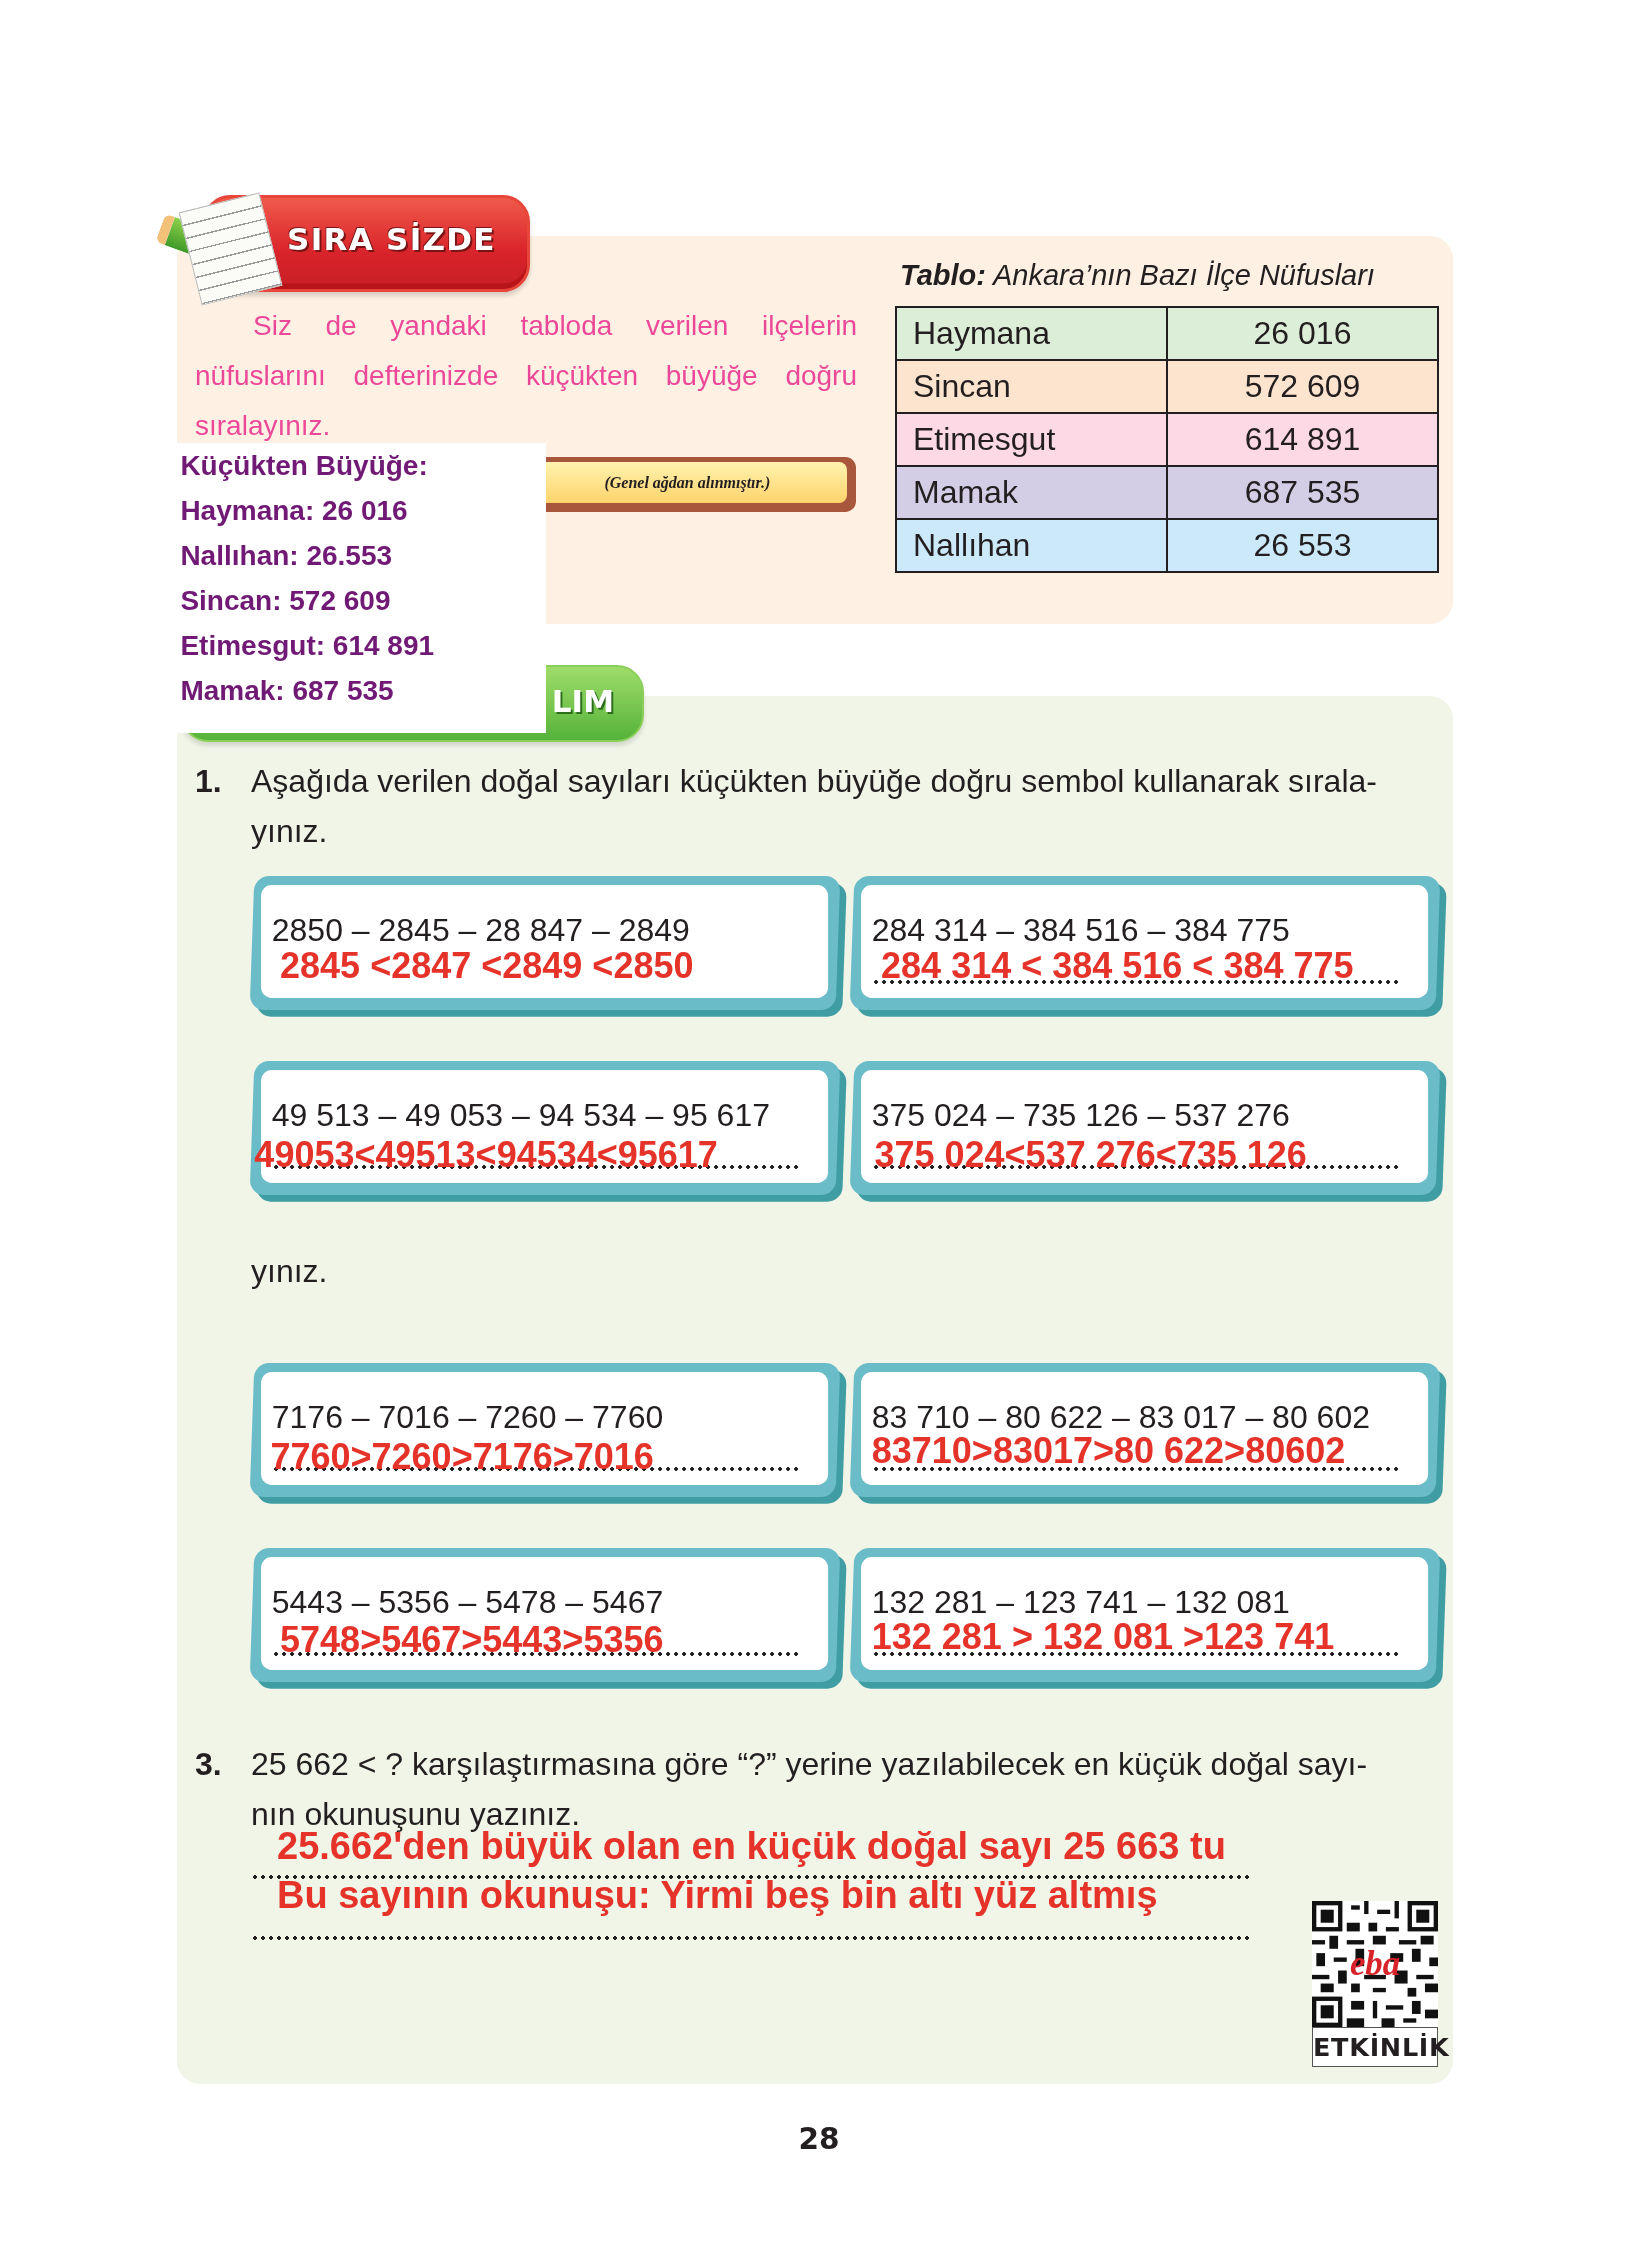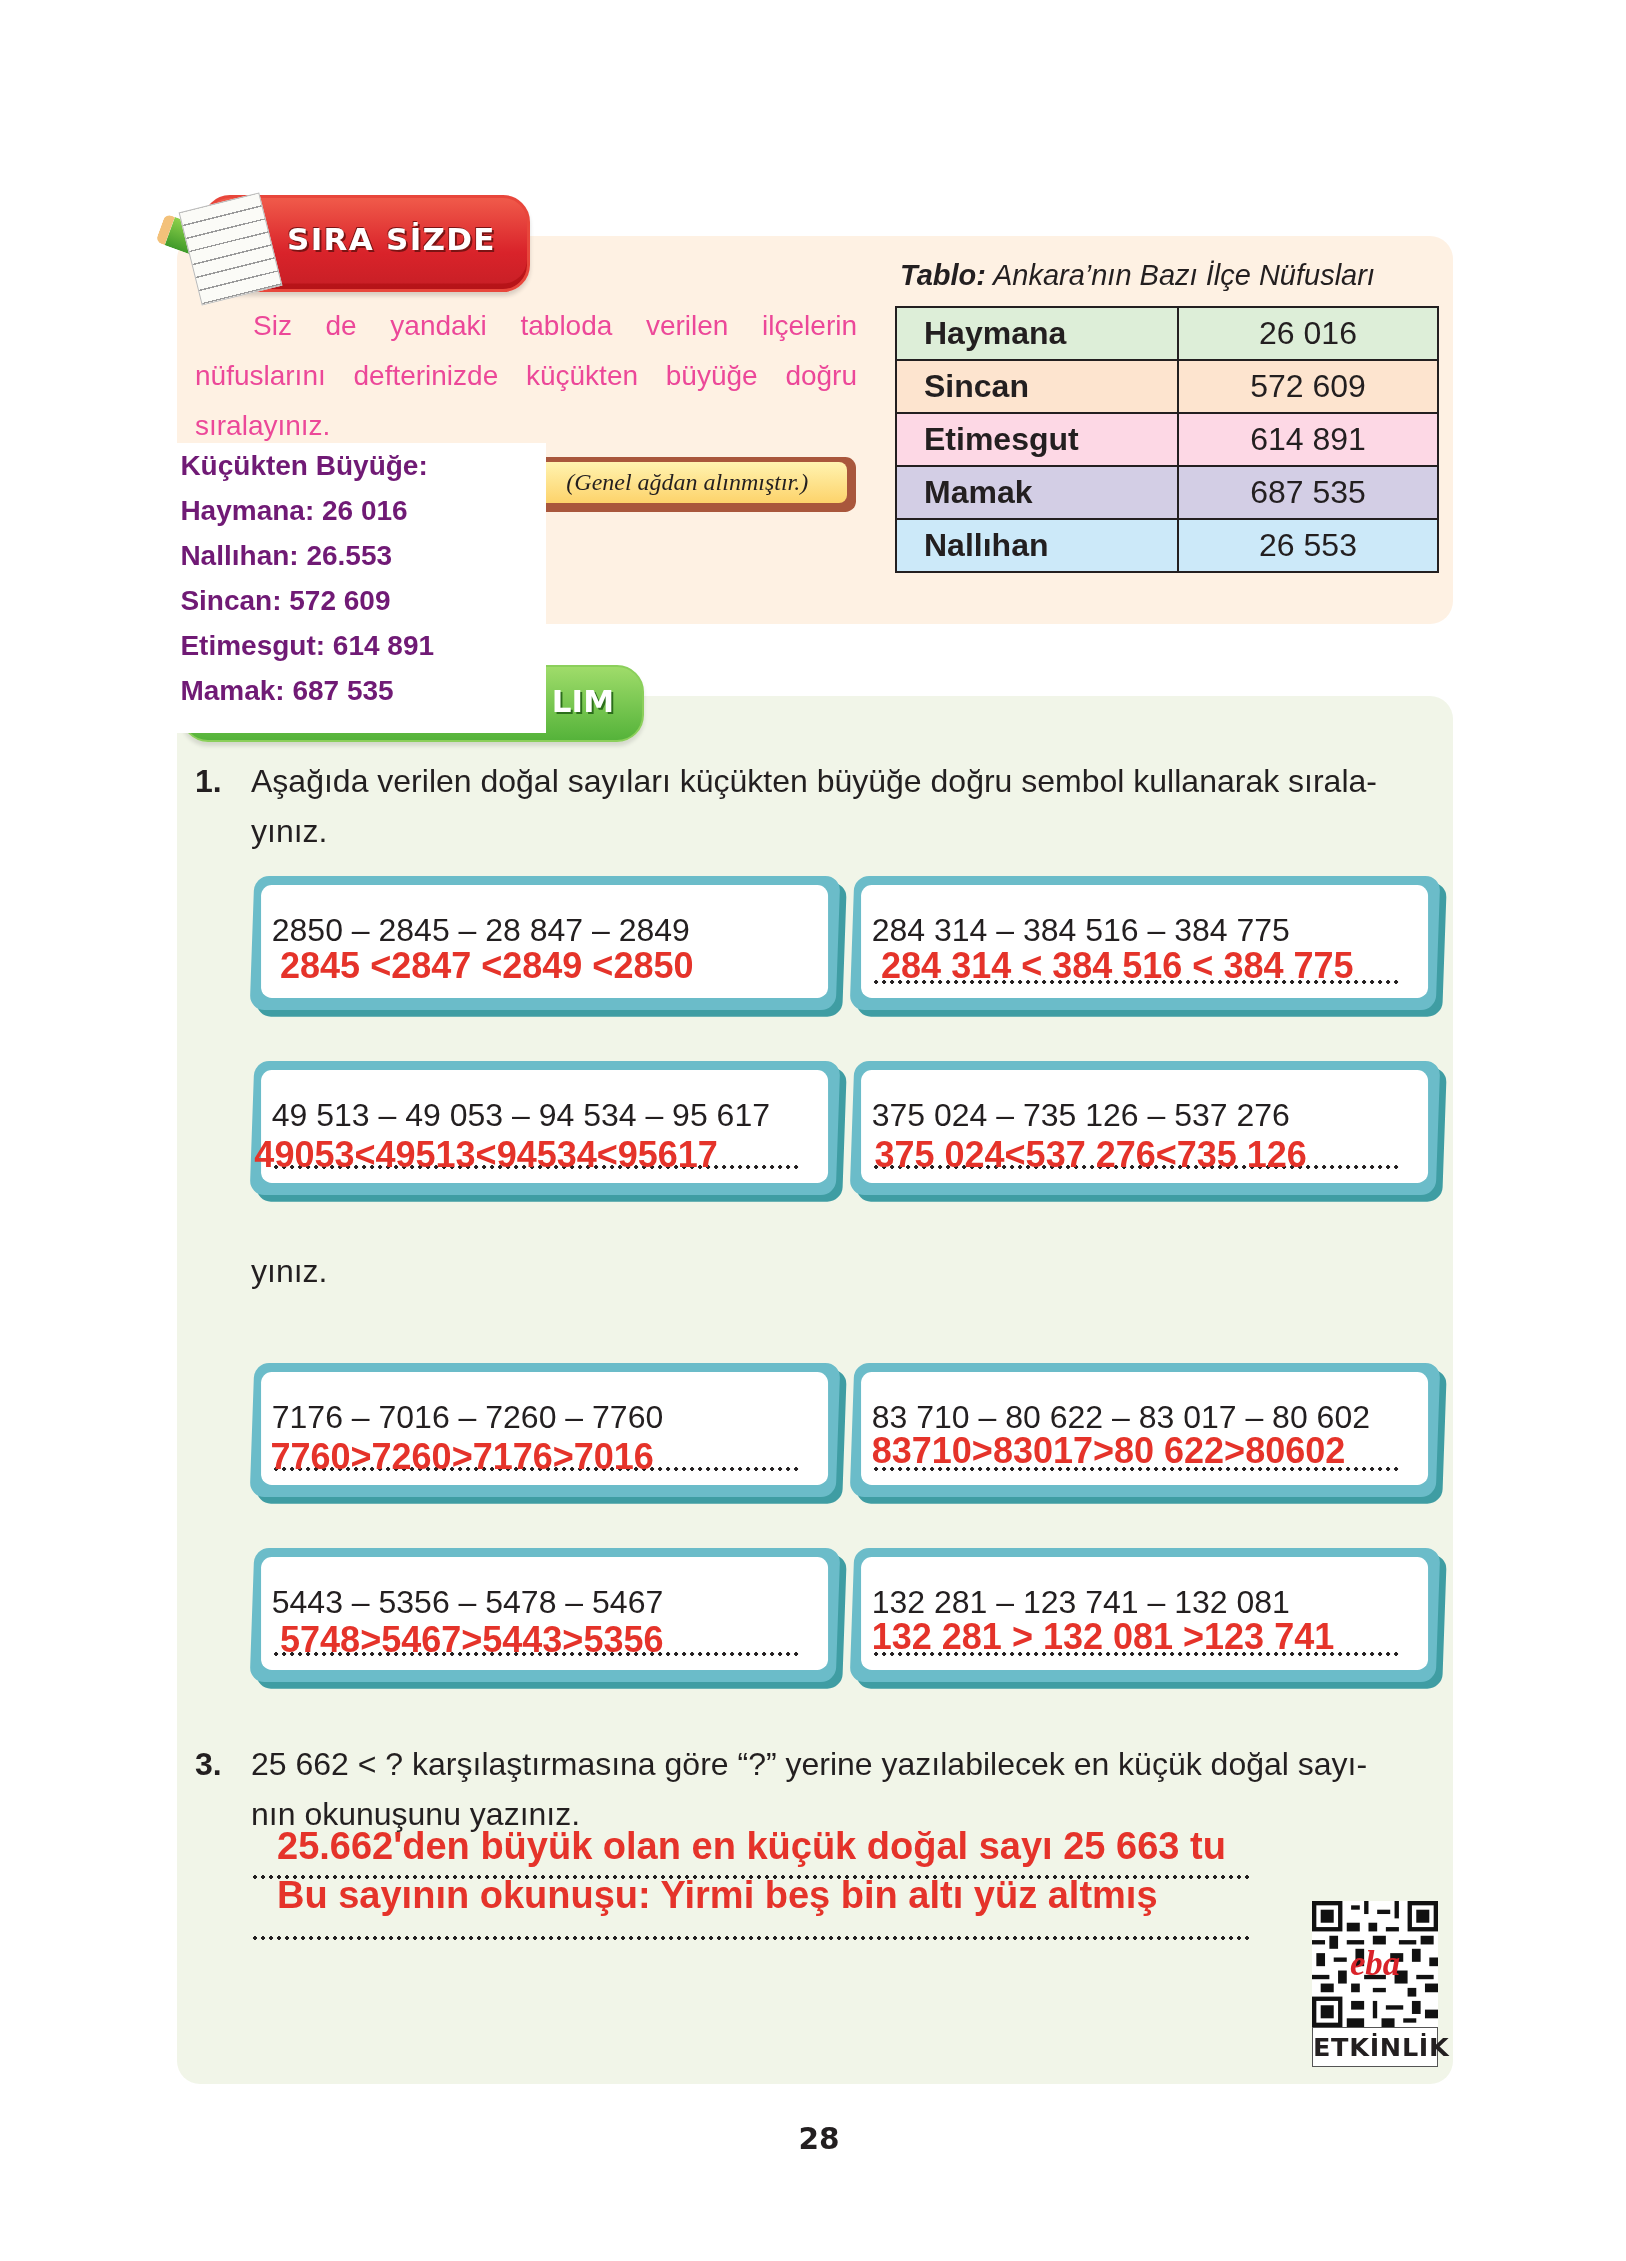--- a/index.html
+++ b/index.html
@@ -42,36 +42,36 @@
     text-align: justify; color: #ec4899;
   }
   .intro-text .indent { display: inline-block; width: 58px; }
   .source-pill {
     left: 524px; top: 457px; width: 332px; height: 55px;
     background: #a9573c; border-radius: 10.7px;
   }
   .source-pill .inner {
     position: absolute; left: 4px; top: 5.4px; right: 9.4px; bottom: 9.4px;
     background: linear-gradient(#fff3b0, #fdd36b); border-radius: 8px;
-    font-family: "Liberation Serif", serif; font-style: italic; font-size: 24px;
-    display: flex; align-items: center; justify-content: center; color: #231f20;
+    font-family: "Liberation Serif", serif; font-style: italic; font-size: 16px;
+    display: flex; align-items: center; justify-content: center; color: #231f20; font-weight: bold;
   }
 
   .table-caption {
     left: 900px; top: 259px; font-size: 29px; font-style: italic; color: #231f20;
   }
   .table-caption b { font-weight: bold; }
   table.pop {
     position: absolute; left: 895px; top: 306px; width: 544px;
     border-collapse: collapse; font-size: 32px;
   }
   table.pop td {
     border: 2.7px solid #231f20; height: 51px; padding: 0;
   }
-  table.pop td.name { width: 253px; padding-left: 27px; font-weight: bold; }
+  table.pop td.name { width: 253px; padding-left: 16px; }
   table.pop td.val { text-align: center; }
 
   
   .answer-box {
     left: 175px; top: 443px; width: 371px; height: 290px; background: #ffffff;
   }
   .answer-box div {
     color: #701a75; font-weight: bold; font-size: 28px; line-height: 45px; white-space: nowrap;
     padding-left: 5.4px;
   }

